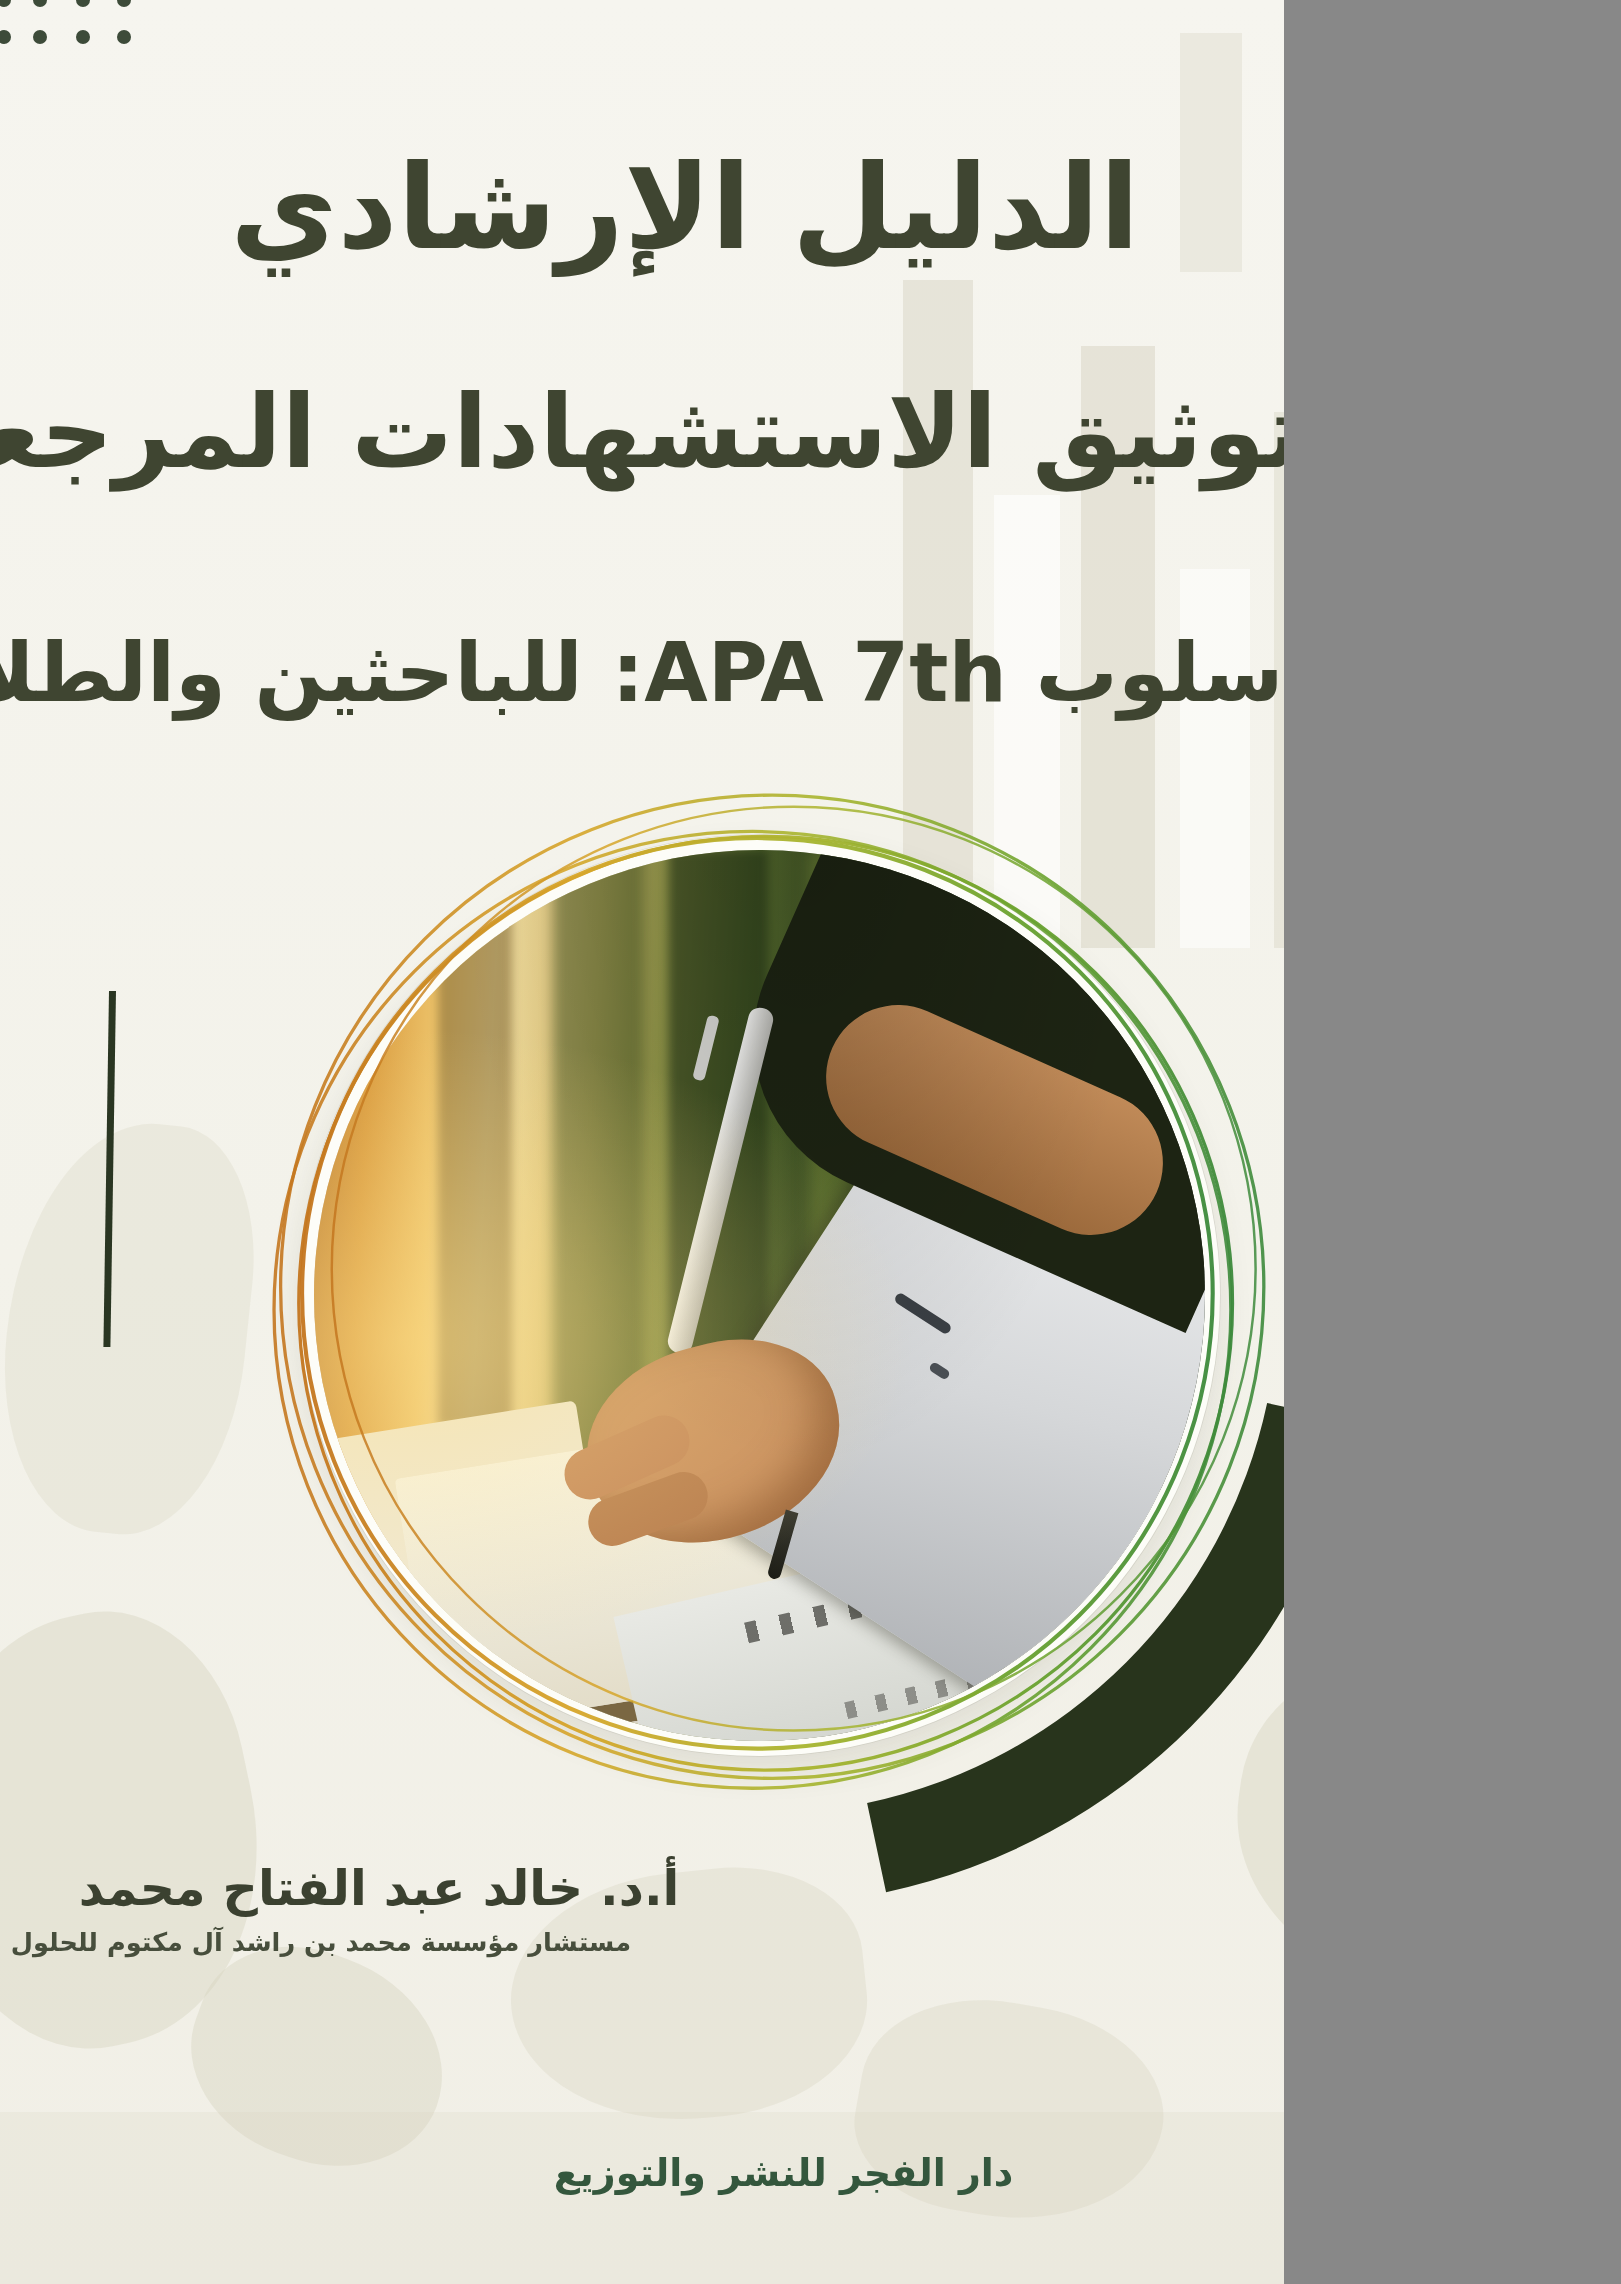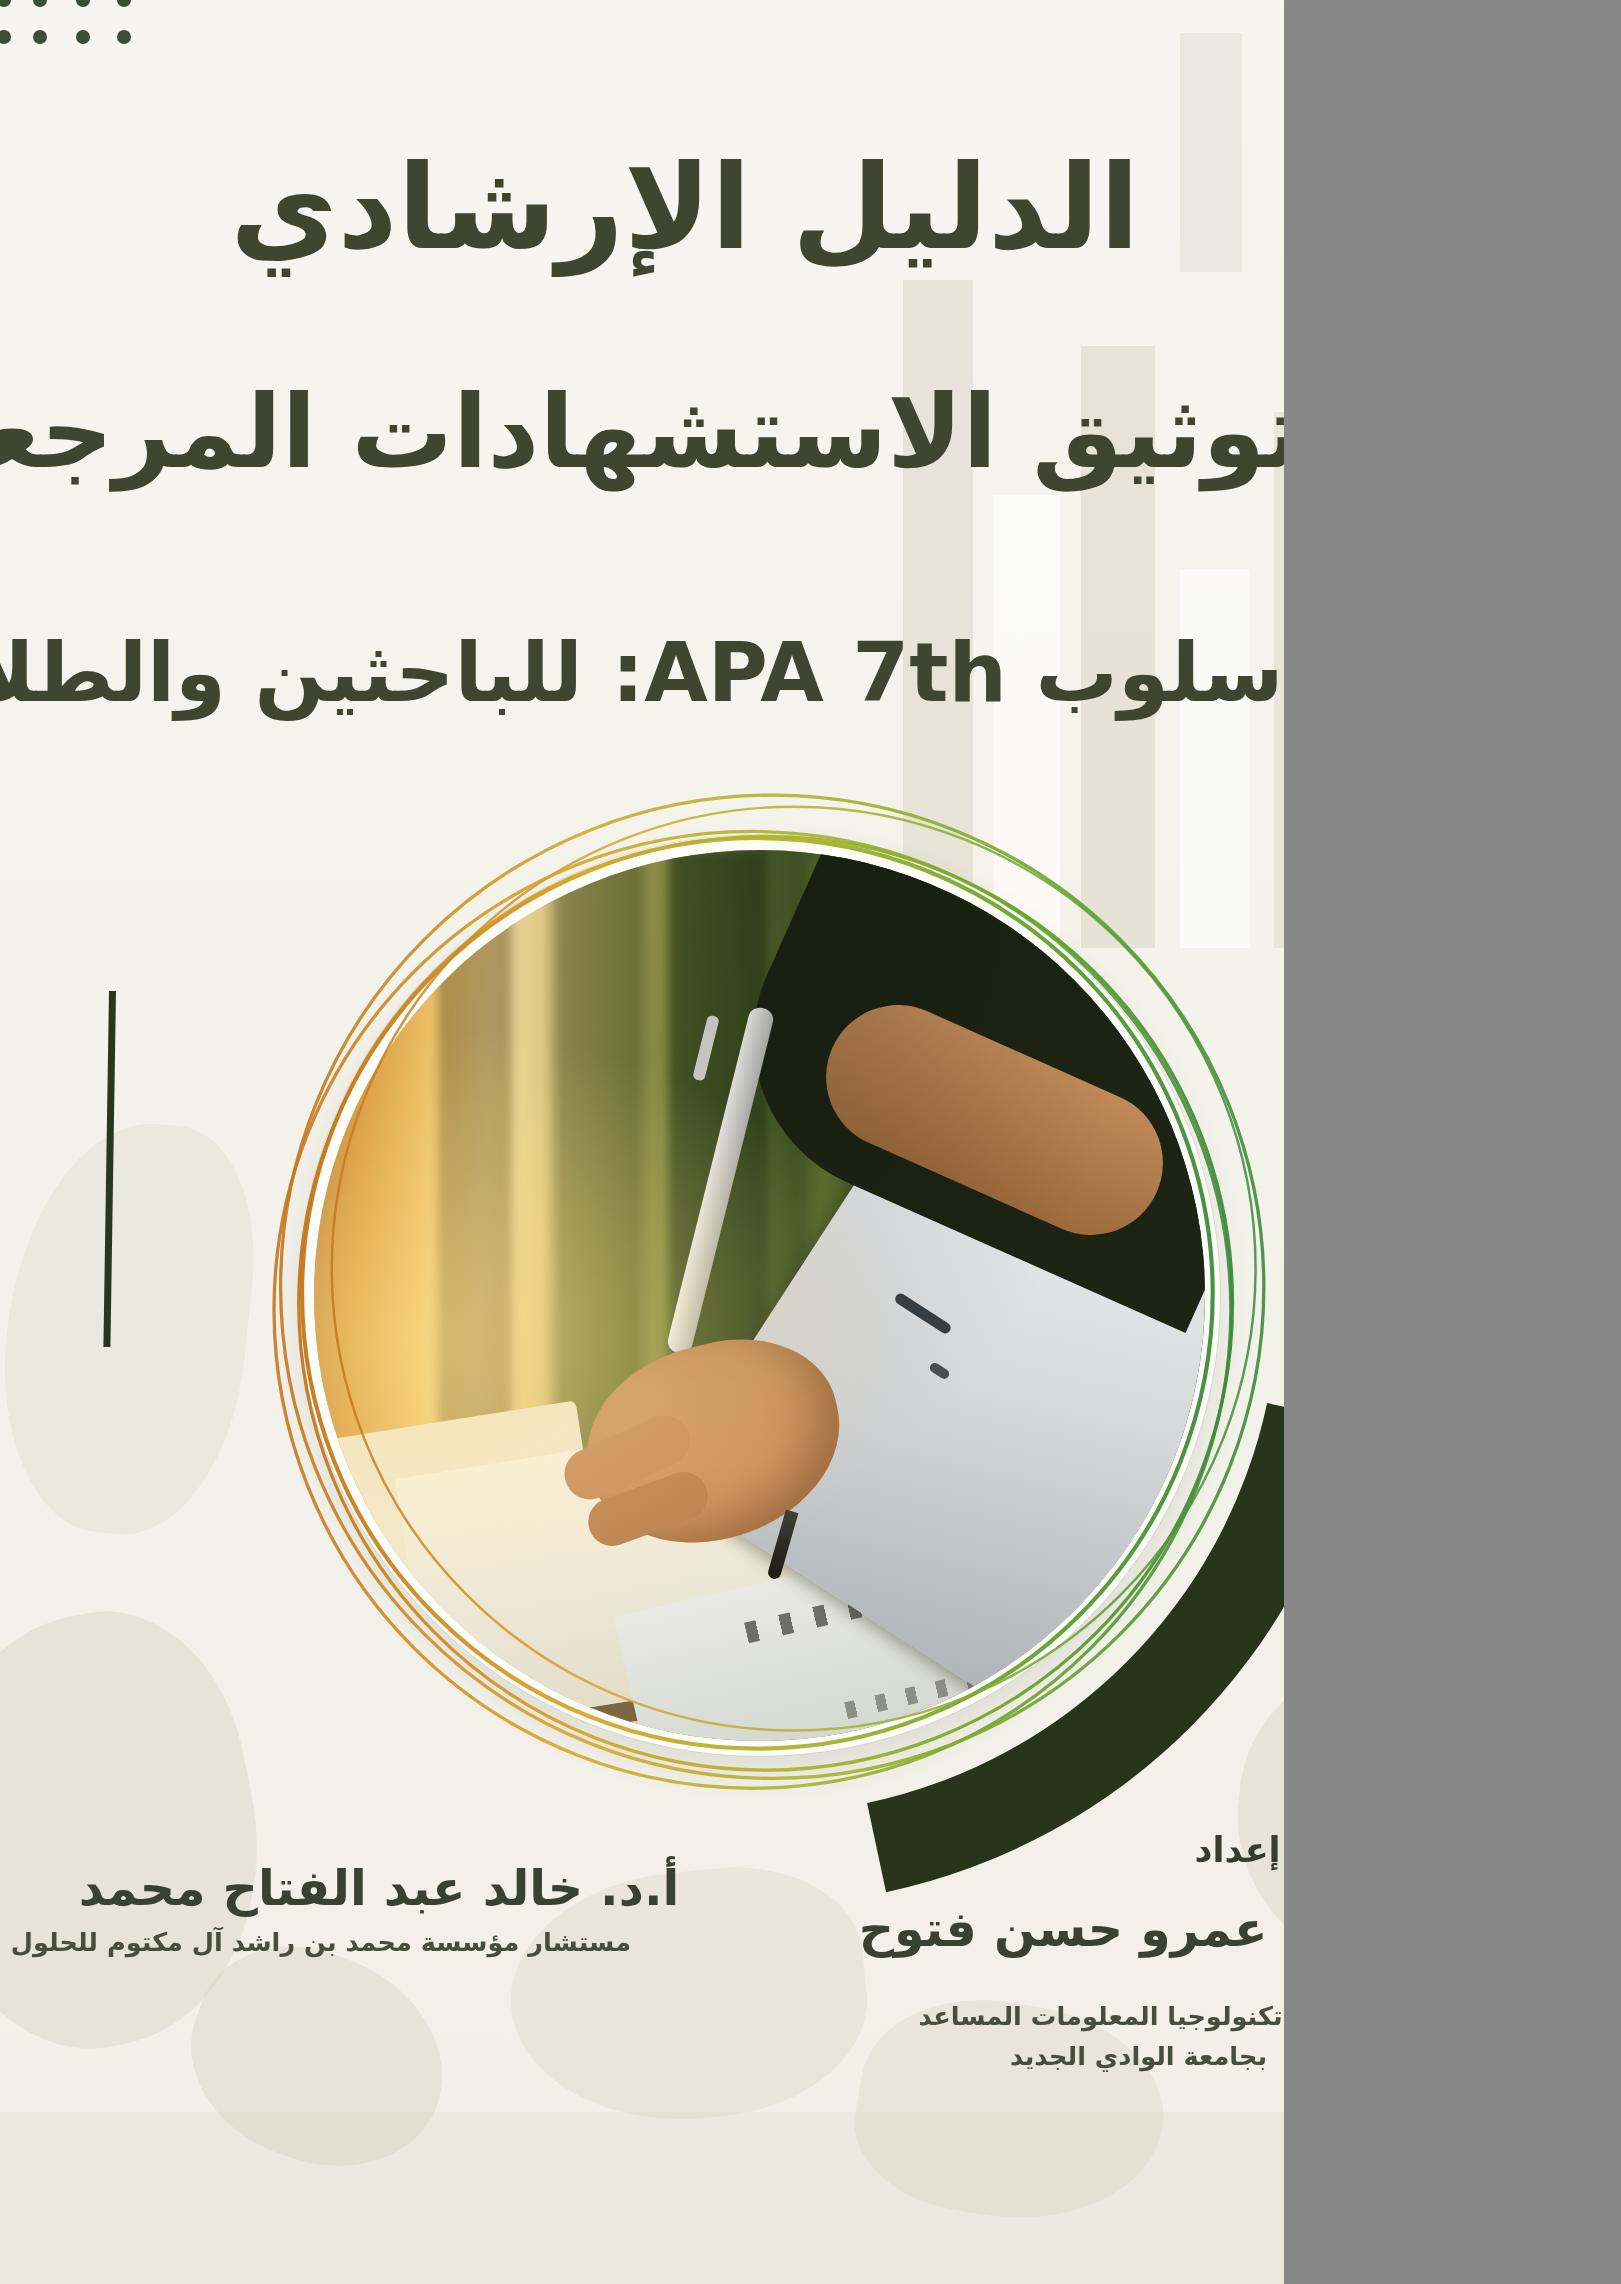--- a/index.html
+++ b/index.html
@@ -168,27 +168,22 @@
       </linearGradient>
     </defs>
     <path d="M 1644 1724 A 740 740 0 0 1 1074 2294 L 1051 2186 A 630 630 0 0 0 1536 1701 Z" fill="#28341c"></path>
     <circle cx="918" cy="1568" r="552" fill="none" stroke="url(#ringGrad)" stroke-width="5" opacity=".95"></circle>
     <circle cx="928" cy="1580" r="566" fill="none" stroke="url(#ringGrad)" stroke-width="4" opacity=".95"></circle>
     <circle cx="912" cy="1588" r="580" fill="none" stroke="url(#ringGrad)" stroke-width="4" opacity=".9"></circle>
     <circle cx="936" cy="1560" r="596" fill="none" stroke="url(#ringGrad)" stroke-width="4" opacity=".9"></circle>
     <circle cx="962" cy="1538" r="560" fill="none" stroke="url(#ringGrad)" stroke-width="3" opacity=".85"></circle>
   </svg>
 
-  <div class="block" style="left:850px;top:1830px;width:577px;">
-    <div class="lbl" style="position:relative;left:99px;">إعداد</div>
-    <div class="name" style="margin-top:31px;">أ.م.د. عمرو حسن فتوح</div>
-    <div class="role" style="margin-top:43px;">أستاذ تكنولوجيا المعلومات المساعد</div>
-    <div class="role" style="margin-top:10px;">بجامعة الوادي الجديد</div>
-  </div>
 
   <div class="block" style="left:49px;top:1797px;width:660px;">
     <div class="name" style="margin-top:63px;">أ.د. خالد عبد الفتاح محمد</div>
     <div class="role" style="margin-top:10px;position:relative;left:-78px;">مستشار مؤسسة محمد بن راشد آل مكتوم للحلول المعرفية</div>
   </div>
 
+  <div class="publisher">دار الفجر للنشر والتوزيع</div>
 
 </div>
 
 
 </body></html>

